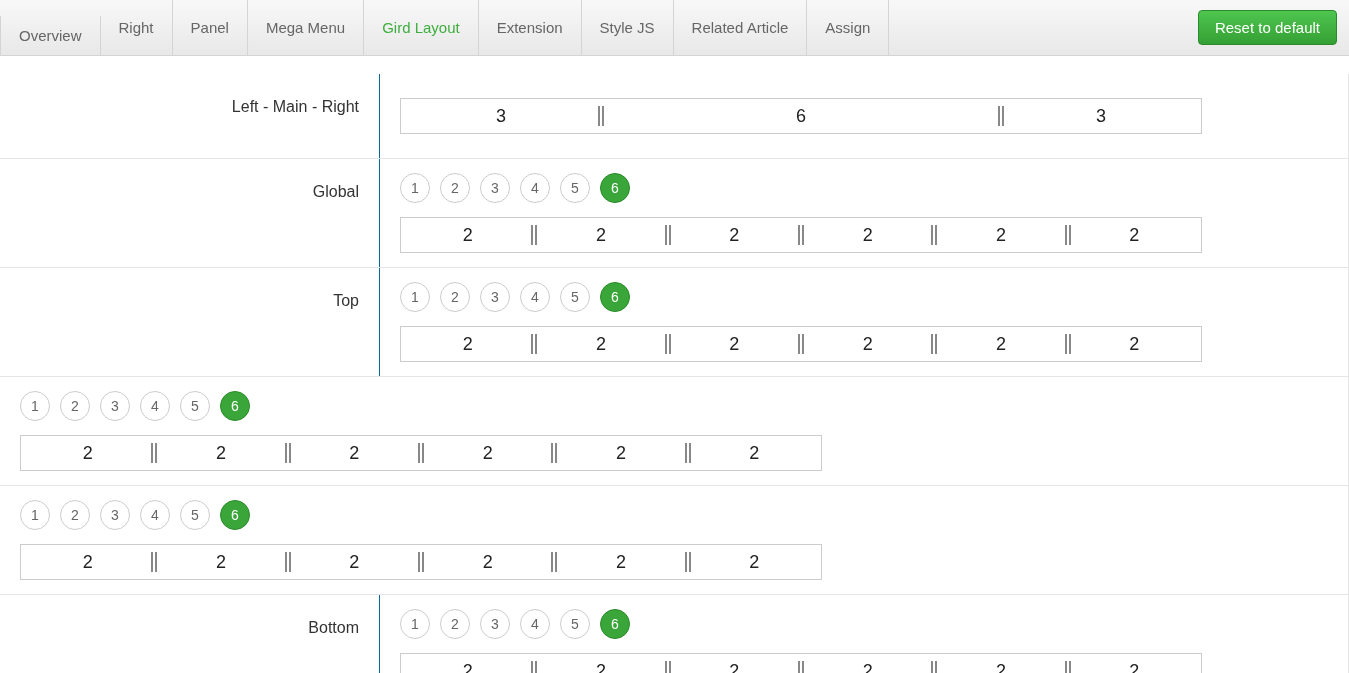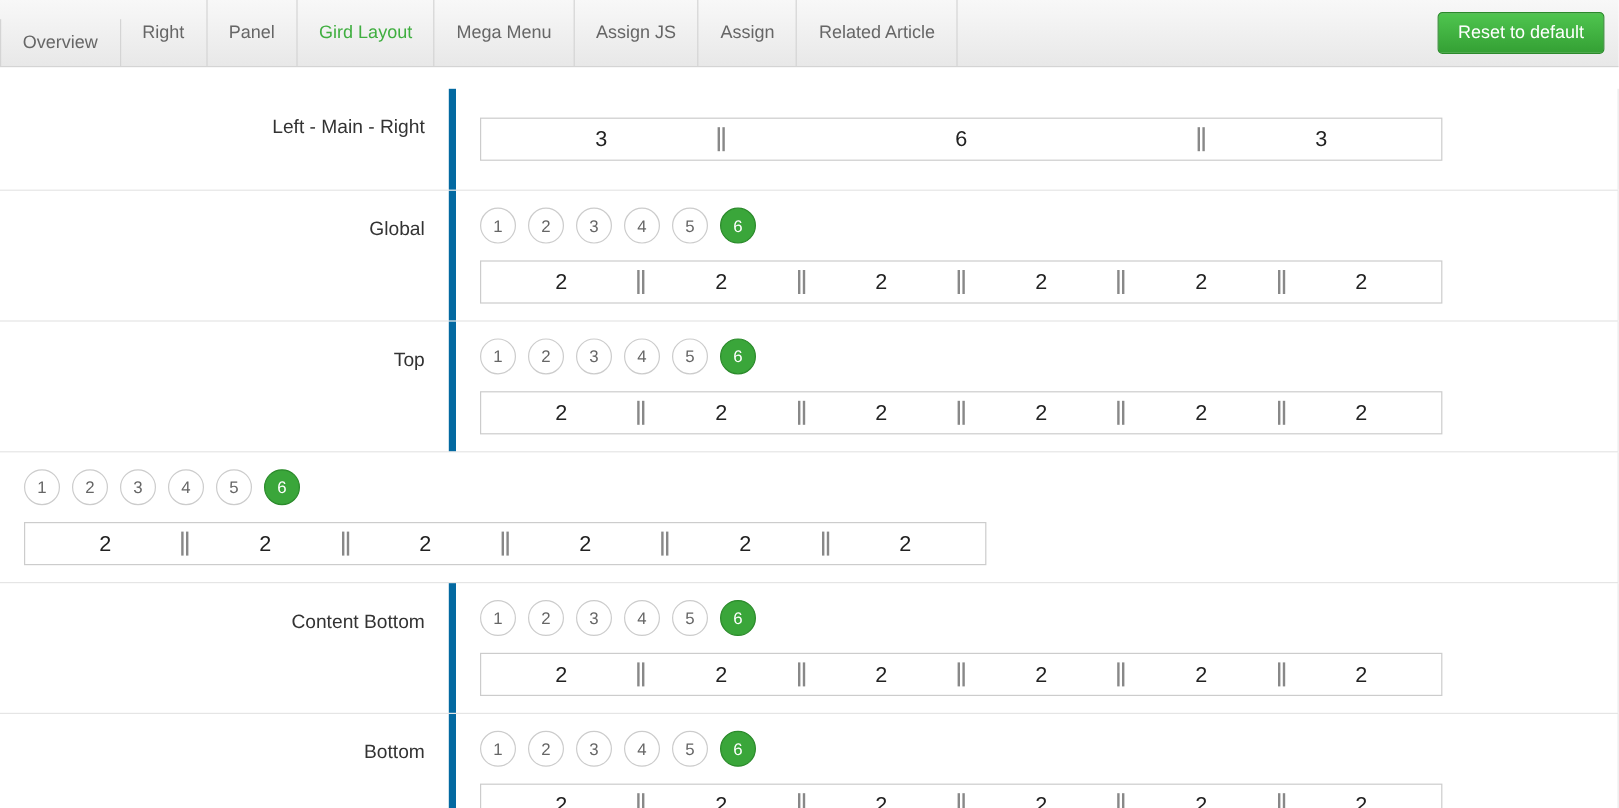--- a/index.html
+++ b/index.html
@@ -54,21 +54,21 @@
     display: flex;
     border-top: 1px solid #e5e5e5;
   }
   .row:first-child { border-top: none; }
   .row-label {
     flex: 0 0 380px;
     text-align: right;
     padding: 24px 20px 24px 10px;
     font-size: 16px;
     color: #333;
-    border-right: 6px solid #0369a1;
+    border-right: 1px solid #0369a1;
   }
   .row-body {
     flex: 1;
     padding: 14px 20px;
     border-right: 1px solid #e5e5e5;
   }
   .row-body.no-options { padding: 24px 20px; display:flex; align-items:center; }
   .count-picker {
     display: flex;
     gap: 10px;
@@ -130,34 +130,37 @@
   <div class="tabs" id="tabs">
       <div class="tab">
         <span>Overview</span>
       </div>
       <div class="tab">
         <span>Right</span>
       </div>
       <div class="tab">
         <span>Panel</span>
       </div>
+      <div class="tab">
+        <span>Mega Menu</span>
+      </div>
       <div class="tab active">
         <span>Gird Layout</span>
       </div>
       <div class="tab">
-        <span>Mega Menu</span>
-      </div>
-      <div class="tab">
-        <span>Assign JS</span>
+        <span>Extension</span>
+      </div>
+      <div class="tab">
+        <span>Style JS</span>
+      </div>
+      <div class="tab">
+        <span>Related Article</span>
       </div>
       <div class="tab">
         <span>Assign</span>
-      </div>
-      <div class="tab">
-        <span>Related Article</span>
       </div>
     </div>
   <div class="reset-wrap">
     <button class="btn-reset">Reset to default</button>
   </div>
 </div>
 
 <div class="content" id="sections">
     <div class="row">
       <div class="row-label">Left - Main - Right</div>
@@ -318,21 +321,20 @@
           <div class="grid-handle" style="position: absolute; left: calc(83.3333% - 4px); top: 0px; bottom: 0px;">
             <div class="grid-handle-inner"></div>
           </div>
           <div class="grid-cell" style="flex: 0 0 16.6667%;">
             <span>2</span>
           </div>
         </div>
       </div>
     </div>
     <div class="row">
-      <div class="row-label">Content Bottom</div>
       <div class="row-body">
         <div class="count-picker">
           <div class="count-pill">1</div>
           <div class="count-pill">2</div>
           <div class="count-pill">3</div>
           <div class="count-pill">4</div>
           <div class="count-pill">5</div>
           <div class="count-pill selected">6</div>
         </div>
         <div class="grid-bar">

